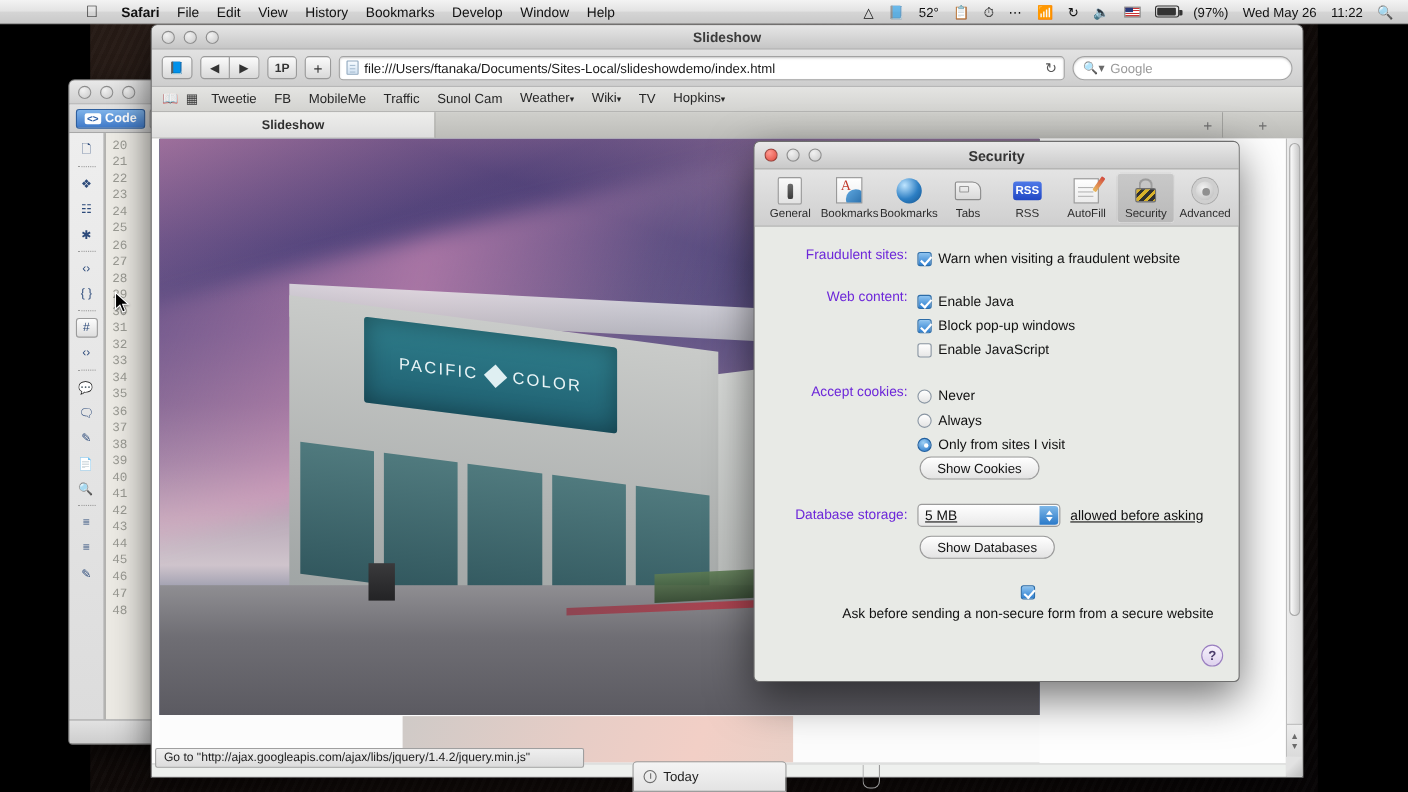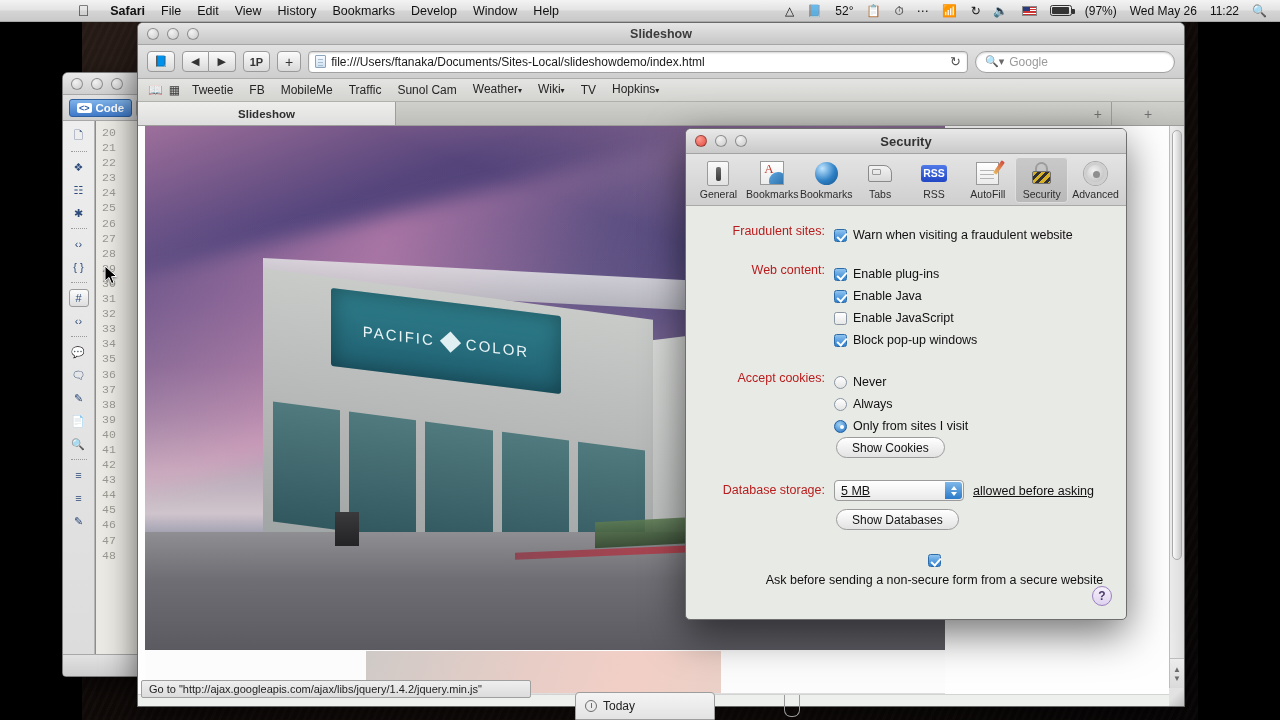--- a/index.html
+++ b/index.html
@@ -266,21 +266,21 @@
   .ic-lock .bd{ position:absolute; left:0; bottom:0; width:19px; height:13px; border-radius:2px;
     background:repeating-linear-gradient(135deg,#d8b12a 0 3px,#2f2f2f 3px 6px); border:1px solid #6e6e6e;}
   .ic-gear{ width:23px;height:23px;border-radius:50%;
     background:radial-gradient(circle at 40% 35%,#f2f2f2,#b8b8b8);
     border:3px solid #cfcfcf; position:relative; box-shadow:0 0 0 1px #a9a9a9;}
   .ic-gear:after{content:"";position:absolute;left:6px;top:6px;width:7px;height:7px;border-radius:50%;
     background:#8f8f8f;}
 
   #prefs .p-body{ padding:18px 0 0 0; font-size:12.5px; color:#111; position:relative; height:calc(100% - 78px);}
   .row{ display:flex; align-items:flex-start; margin-bottom:4px; }
-  .rlabel{ width:148px; text-align:right; padding-right:9px; font-size:12.5px; color:#b91c1c; }
+  .rlabel{ width:148px; text-align:right; padding-right:9px; font-size:12.5px; color:#6d28d9; }
   .rfield{ flex:1; }
   .ckrow{ display:flex; align-items:center; gap:6px; height:22px; }
   .cbox{ width:13px;height:13px;border:1px solid #8a96a3; border-radius:2.5px;
     background:linear-gradient(180deg,#ffffff,#e7e7e7); position:relative; flex:none;}
   .cbox.on{ background:linear-gradient(180deg,#8fc4f0,#2d7fd0); border-color:#2c6ca8; }
   .cbox.on:after{ content:""; position:absolute; left:4px; top:1px; width:4px; height:8px;
     border:solid #fff; border-width:0 2px 2px 0; transform:rotate(42deg); }
   .rbox{ width:13px;height:13px;border-radius:50%; border:1px solid #8a96a3;
     background:linear-gradient(180deg,#ffffff,#e4e4e4); position:relative; flex:none; }
   .rbox.on{ background:radial-gradient(circle at 40% 32%,#9fd0f5,#1f70c4); border-color:#215f9e; }
@@ -568,33 +568,29 @@
         </div>
       </div>
 
       <div style="height:13px;"></div>
 
       <div class="row">
         <div class="rlabel">Web content:</div>
         <div class="rfield">
           <div class="ckrow">
             <span class="cbox on"></span>
-            <span>Enable plug-ins</span>
+            <span>Enable Java</span>
           </div>
           <div class="ckrow">
             <span class="cbox on"></span>
-            <span>Enable Java</span>
+            <span>Block pop-up windows</span>
           </div>
           <div class="ckrow">
             <span class="cbox"></span>
             <span>Enable JavaScript</span>
-          </div>
-          <div class="ckrow">
-            <span class="cbox on"></span>
-            <span>Block pop-up windows</span>
           </div>
         </div>
       </div>
 
       <div style="height:16px;"></div>
 
       <div class="row">
         <div class="rlabel">Accept cookies:</div>
         <div class="rfield">
           <div class="ckrow">

